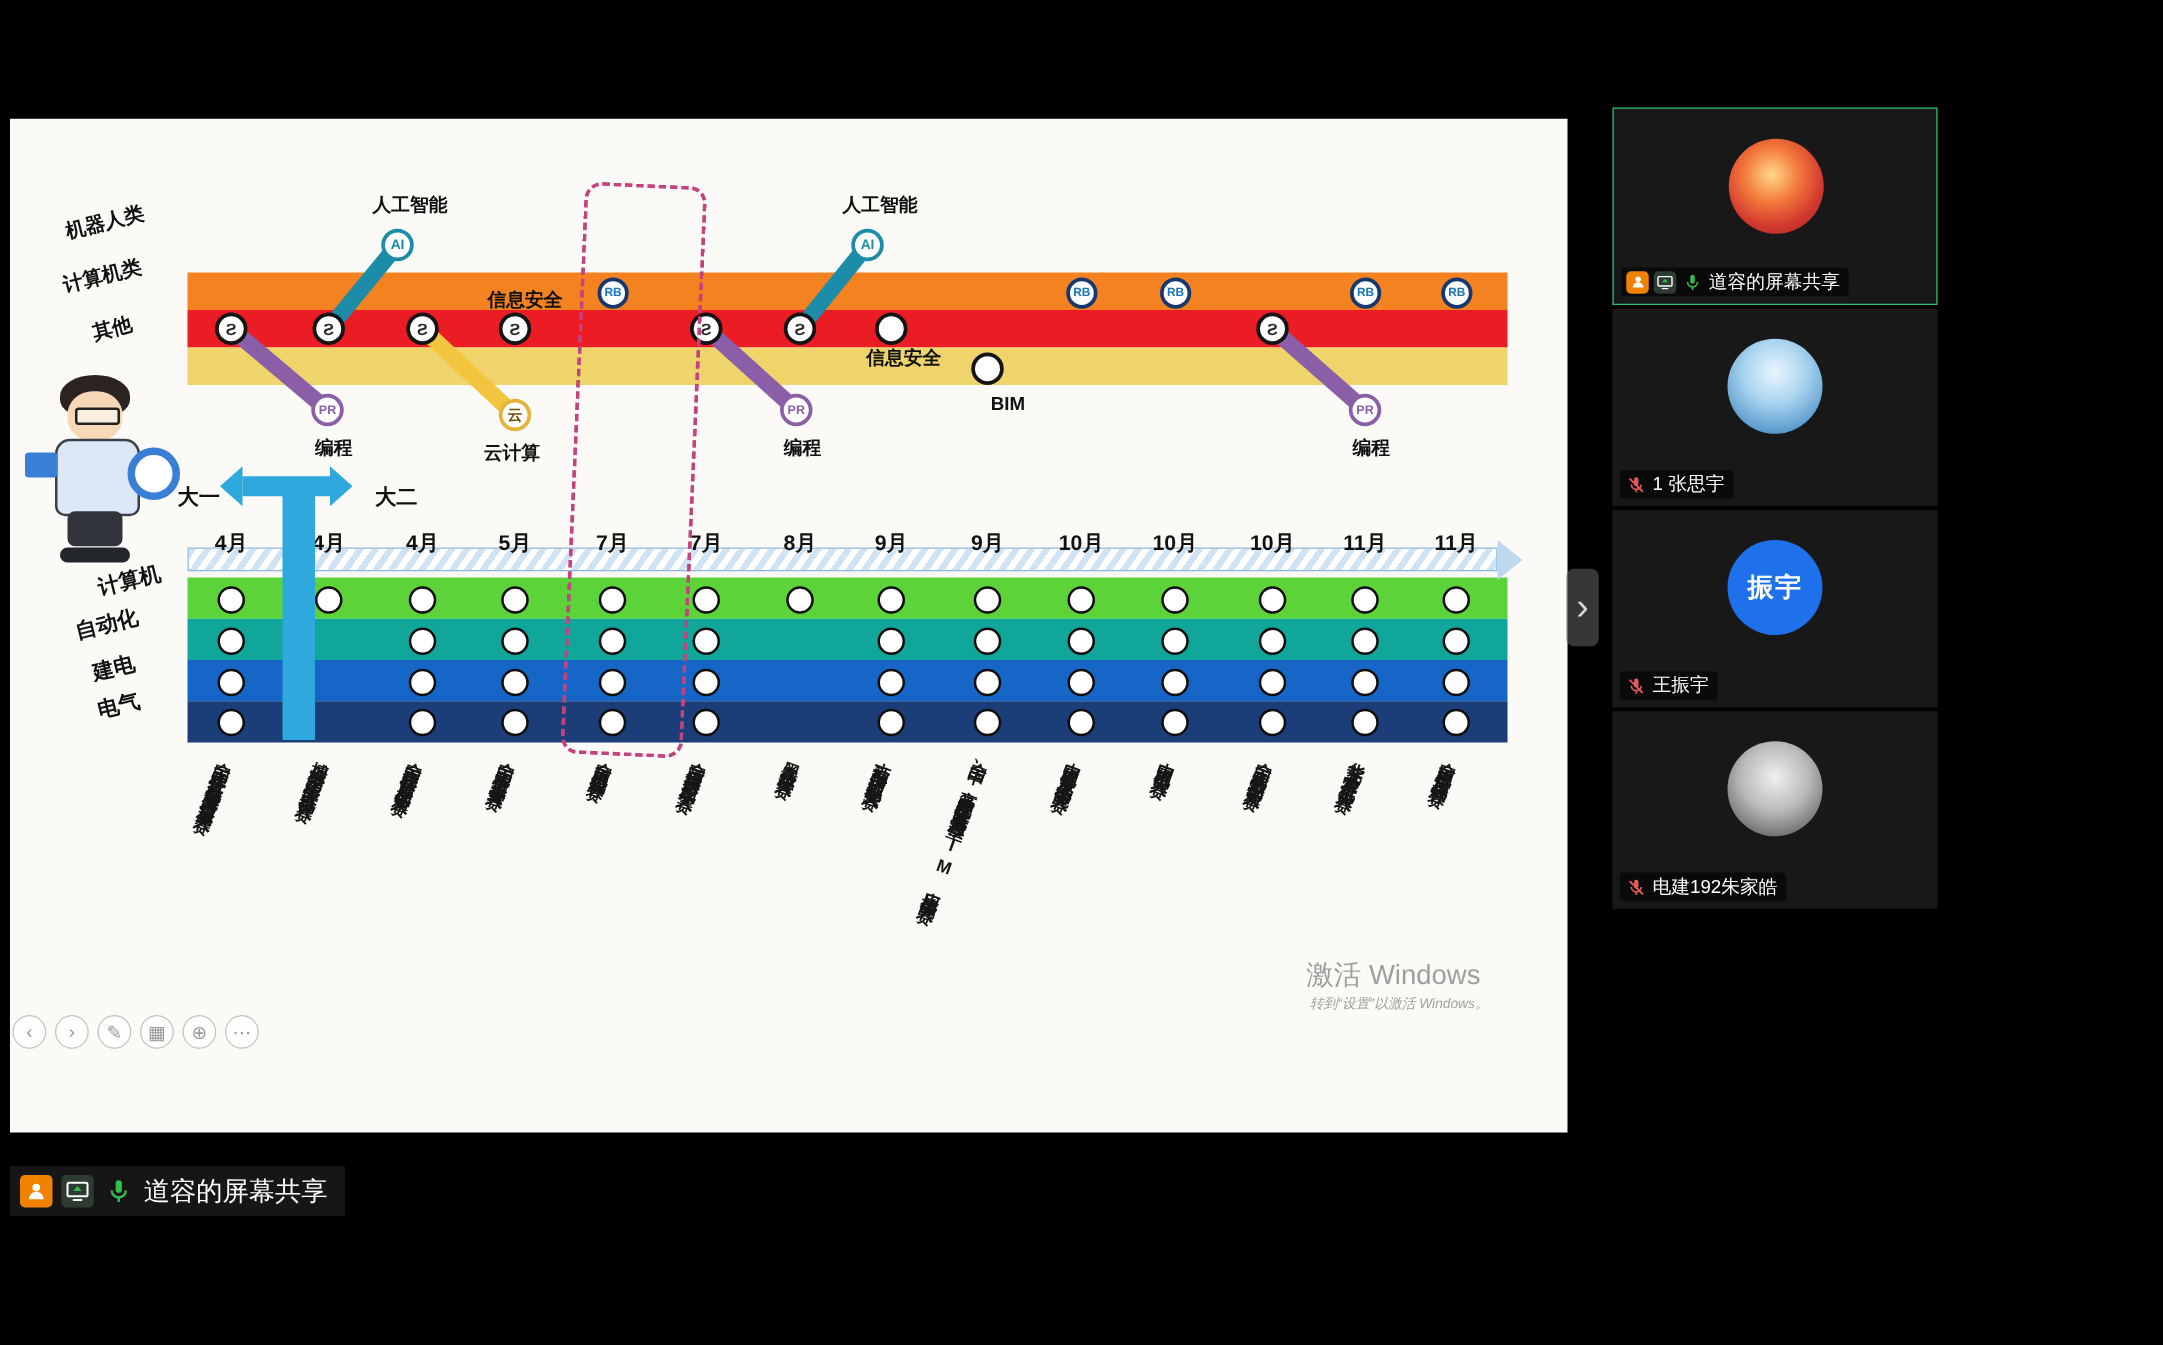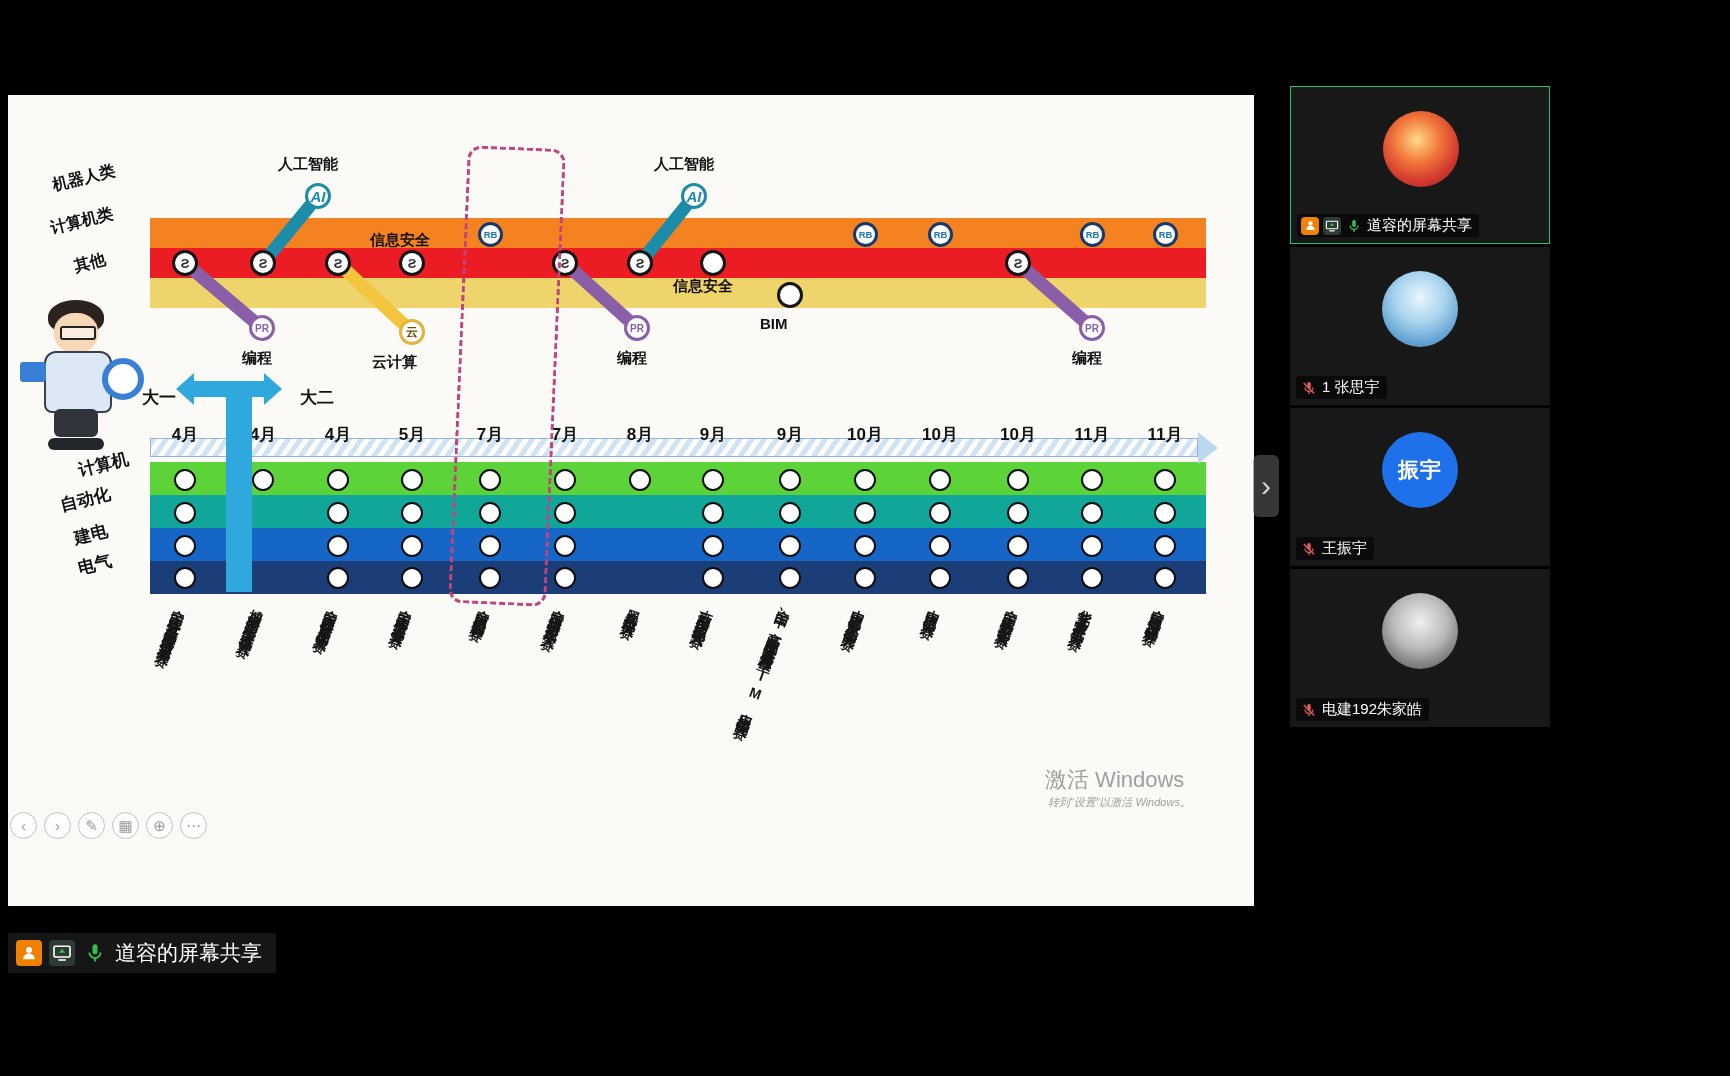--- a/index.html
+++ b/index.html
@@ -16,25 +16,25 @@
   .band-red{top:153px;background:#EC1C24;}
   .band-yellow{top:183px;background:#EFD36B;}
 
   .branches{position:absolute;left:0;top:0;width:1246px;height:811px;z-index:2;}
 
   
   .st{position:absolute;width:26px;height:26px;border-radius:50%;background:#fff;border:3px solid #141414;
       box-sizing:border-box;display:flex;align-items:center;justify-content:center;font-weight:bold;z-index:8;}
   .st.s{font-size:13px;color:#2a2a2a;}
   .st.rb{width:25px;height:25px;border-color:#16386e;color:#1b75bb;font-size:9.5px;letter-spacing:0;}
-  .st.ai{border-color:#1C8CA8;color:#1C8CA8;font-size:15px;font-style:italic;}
+  .st.ai{border-color:#1C8CA8;color:#1C8CA8;font-size:11px;}
   .st.pr{border-color:#8A5FA8;color:#8A5FA8;font-size:10px;}
   .st.cloud{border-color:#E3B33C;color:#6b5200;font-size:12px;}
 
-  .lbl{position:absolute;font-weight:bold;font-size:15px;color:#111;text-align:left;z-index:9;}
+  .lbl{position:absolute;font-weight:bold;font-size:15px;color:#111;text-align:right;z-index:9;}
 
   
   .legend,.track{position:absolute;font-weight:bold;color:#111;transform:rotate(-14deg);z-index:4;white-space:nowrap;}
   .legend{font-size:16px;}
   .track{font-size:17px;}
 
   
   .dashbox{position:absolute;left:450px;top:52px;width:92px;height:452px;border:3px dashed #C2437E;
       border-radius:14px;transform:rotate(2.5deg);z-index:12;pointer-events:none;}
 

